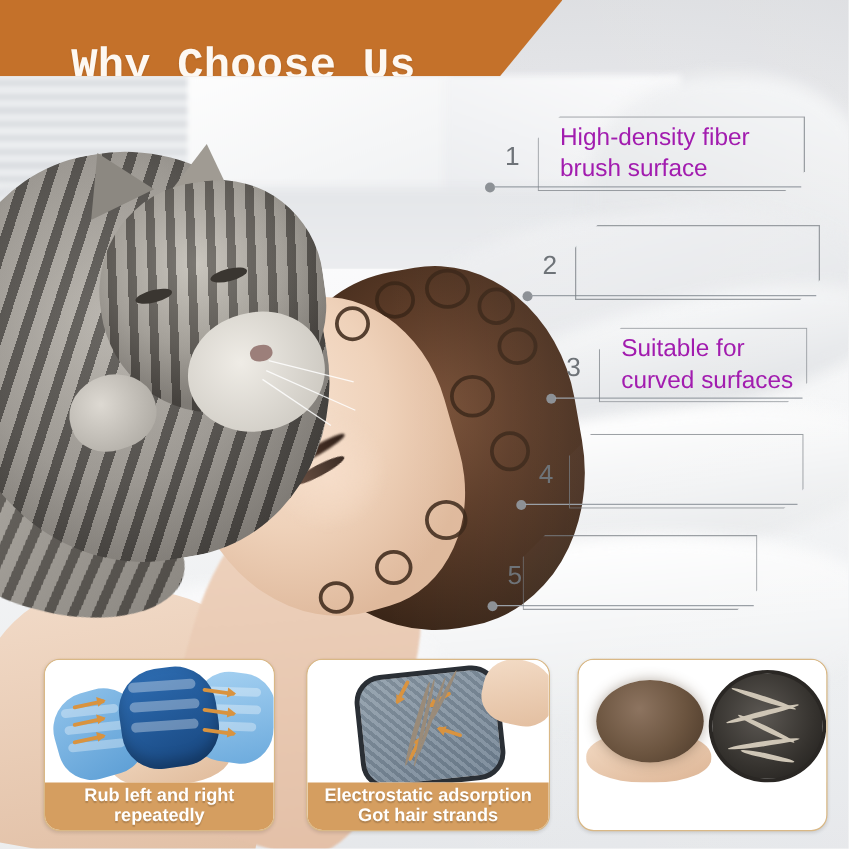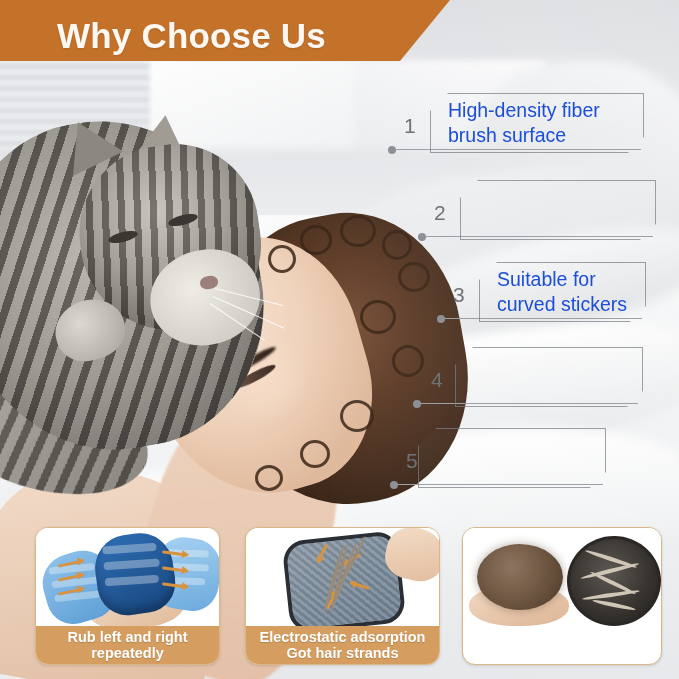--- a/index.html
+++ b/index.html
@@ -92,34 +92,34 @@
      background:radial-gradient(circle at 40% 35%,#ddd9d2,#a6a29b);transform:rotate(-18deg);}
   .cattail{position:absolute;left:-60px;top:380px;width:210px;height:110px;border-radius:50%;
      background:repeating-linear-gradient(100deg,rgba(50,47,44,.5) 0 8px,rgba(196,192,186,.35) 8px 18px),
        linear-gradient(120deg,#a5a19a,#6a6660);transform:rotate(14deg);filter:blur(.6px);}
   .photo-veil{position:absolute;inset:0;background:linear-gradient(90deg,rgba(255,255,255,0) 45%,rgba(255,255,255,.10) 100%);}
 
   
   .banner{position:absolute;left:0;top:0;width:450px;height:71px;
      background:#c4712a;
      clip-path:polygon(0 0,450px 0,400px 61px,0 61px);
-     display:flex;align-items:center;}
+     display:flex;align-items:flex-end;font-family:Liberation Mono, monospace;}
   .banner-title{color:#fdf8f2;font-size:35px;font-weight:bold;letter-spacing:.2px;
      padding-left:57px;line-height:1;text-shadow:0 1px 2px rgba(0,0,0,.12);}
 
   
   .callout{position:absolute;height:62px;}
   .dot{position:absolute;left:0;top:53px;width:8px;height:8px;border-radius:50%;background:#8d9196;}
   .lead{position:absolute;left:7px;top:56px;height:1px;background:#9aa0a6;}
   .num{position:absolute;top:22px;font-size:21px;color:#6e7378;line-height:1;font-family:"Liberation Sans",sans-serif;}
   .cbox{position:absolute;top:0;height:58px;border:1px solid rgba(120,126,132,.72);
      background:rgba(255,255,255,0.02);
      clip-path:polygon(18px 0,100% 0,100% calc(100% - 16px),calc(100% - 16px) 100%,0 100%,0 18px);
      -webkit-clip-path:polygon(18px 0,100% 0,100% calc(100% - 16px),calc(100% - 16px) 100%,0 100%,0 18px);}
-  .ctext{position:absolute;top:5px;font-size:19.5px;color:#1d4ed8;line-height:25px;white-space:pre-line;}
+  .ctext{position:absolute;top:5px;font-size:19.5px;color:#a21caf;line-height:25px;white-space:pre-line;}
 
   
   .card{position:absolute;top:527px;height:136px;border-radius:13px;
      border:1.5px solid #d9b886;background:#ffffff;overflow:hidden;
      box-shadow:0 1px 3px rgba(0,0,0,.12);}
   .card-img{position:absolute;left:0;top:0;right:0;height:98px;background:#fff;overflow:hidden;}
   .card-cap{position:absolute;left:0;right:0;bottom:0;height:38px;background:#d59e60;
      display:flex;align-items:center;justify-content:center;text-align:center;}
   .card-cap span{color:#fff;font-size:14.5px;font-weight:bold;line-height:16px;white-space:pre-line;
      text-shadow:0 1px 1px rgba(0,0,0,.18);}
@@ -233,21 +233,21 @@
     <div class="num" style="left:16px;">2</div>
     <div class="cbox" style="left:42px;width:194px;"></div>
   </div>
 
   <div class="callout" style="left:437px;top:262px;width:212px;">
     <div class="dot"></div>
     <div class="lead" style="width:198px;"></div>
     <div class="num" style="left:16px;">3</div>
     <div class="cbox" style="left:42px;width:165px;"></div>
     <div class="ctext" style="left:60px;">Suitable for
-curved stickers</div>
+curved surfaces</div>
   </div>
 
   <div class="callout" style="left:413px;top:347px;width:232px;">
     <div class="dot"></div>
     <div class="lead" style="width:218px;"></div>
     <div class="num" style="left:18px;">4</div>
     <div class="cbox" style="left:42px;width:186px;"></div>
   </div>
 
   <div class="callout" style="left:390px;top:428px;width:220px;">

